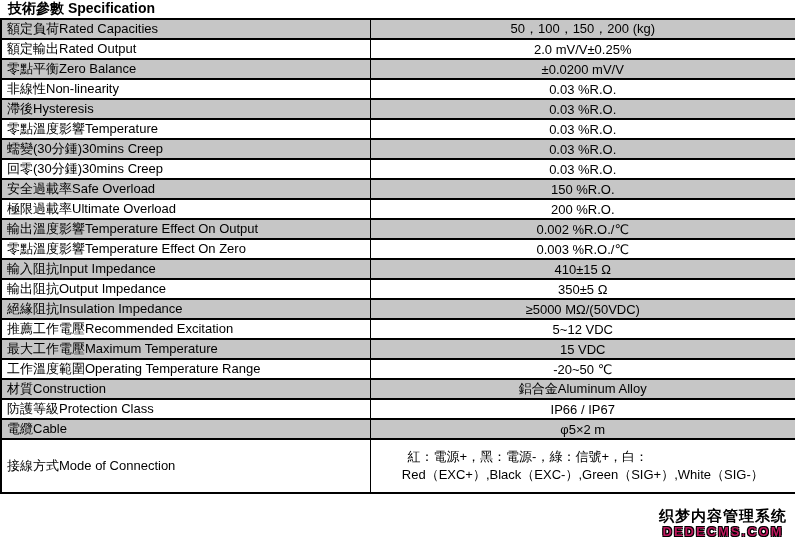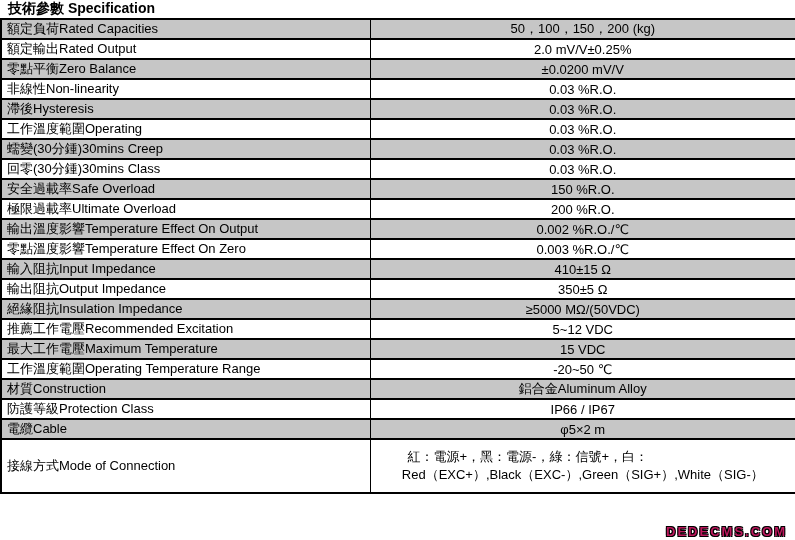--- a/index.html
+++ b/index.html
@@ -100,29 +100,29 @@
       </tr>
       <tr>
         <td class="label">非線性Non-linearity</td>
         <td class="value">0.03 %R.O.</td>
       </tr>
       <tr>
         <td class="label">滯後Hysteresis</td>
         <td class="value">0.03 %R.O.</td>
       </tr>
       <tr>
-        <td class="label">工作溫度範圍Operating</td>
+        <td class="label">零點溫度影響Temperature</td>
         <td class="value">0.03 %R.O.</td>
       </tr>
       <tr>
         <td class="label">蠕變(30分鍾)30mins Creep</td>
         <td class="value">0.03 %R.O.</td>
       </tr>
       <tr>
-        <td class="label">回零(30分鍾)30mins Class</td>
+        <td class="label">回零(30分鍾)30mins Creep</td>
         <td class="value">0.03 %R.O.</td>
       </tr>
       <tr>
         <td class="label">安全過載率Safe Overload</td>
         <td class="value">150 %R.O.</td>
       </tr>
       <tr>
         <td class="label">極限過載率Ultimate Overload</td>
         <td class="value">200 %R.O.</td>
       </tr>
@@ -174,15 +174,16 @@
         <td class="label">接線方式Mode of Connection</td>
         <td class="value conn-value">
           <div class="conn-line conn-line1">紅：電源+，黑：電源-，綠：信號+，白：</div>
           <div class="conn-line conn-line2">Red（EXC+）,Black（EXC-）,Green（SIG+）,White（SIG-）</div>
         </td>
       </tr>
     </tbody>
   </table>
 
   <div class="watermark">
+    <div class="wm1">织梦内容管理系统</div>
     <div class="wm2">DEDECMS.COM</div>
   </div>
 </div>
 
 </body></html>

